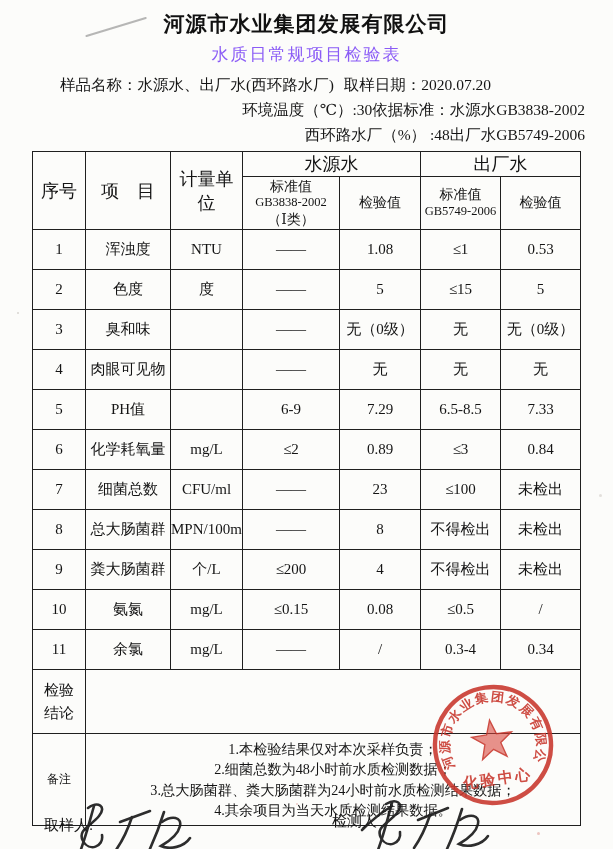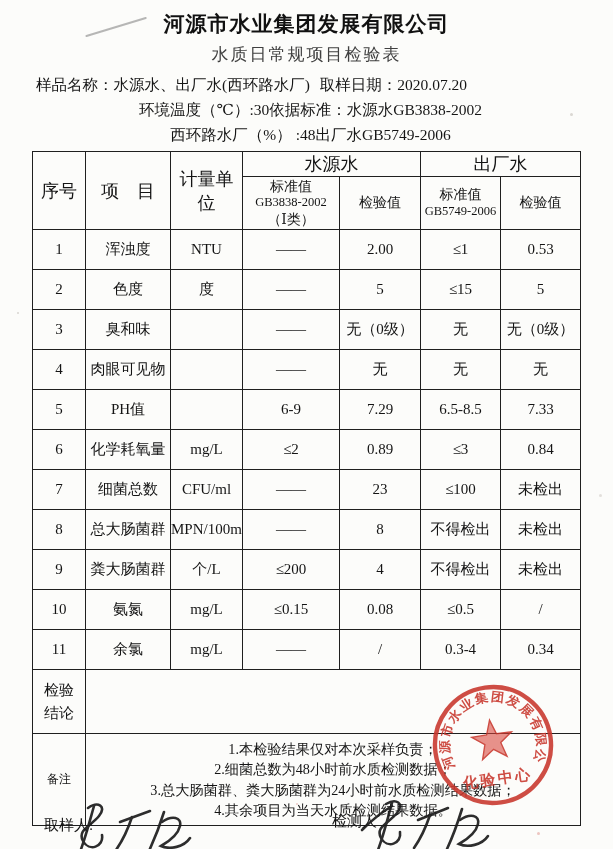--- a/index.html
+++ b/index.html
@@ -11,27 +11,27 @@
   }
   .page{position:relative;width:613px;height:849px;}
 
   
   .company-title{
     margin:10px 0 0 0;text-align:center;
     font-size:21px;font-weight:bold;letter-spacing:1px;color:#111;
   }
   .report-title{
     margin:5px 0 6px 0;text-align:center;
-    font-size:17px;font-weight:normal;letter-spacing:2px;color:#404040;
+    font-size:17px;font-weight:normal;letter-spacing:2px;color:#8b5cf6;
   }
   .info{
     font-size:15.5px;line-height:25px;color:#151515;
-    padding:0 28px 0 36px;
-  }
-  .info-row{display:flex;justify-content:center;}
+    padding:0 28px 0 60px;
+  }
+  .info-row{display:flex;justify-content:flex-end;}
   .info-row.single{justify-content:flex-start;}
   .gap{display:inline-block;width:10px;}
 
   
   table.report{
     border-collapse:collapse;table-layout:fixed;
     margin:4px 0 0 32px;width:548px;
     font-size:15px;color:#141414;
   }
   table.report th,table.report td{
@@ -123,21 +123,21 @@
         </th>
         <th>检验值</th>
       </tr>
     </thead>
     <tbody class="results">
     <tr>
       <td>1</td>
       <td class="c-item">浑浊度</td>
       <td>NTU</td>
       <td>——</td>
-      <td>2.00</td>
+      <td>1.08</td>
       <td>≤1</td>
       <td>0.53</td>
     </tr>
 
     <tr>
       <td>2</td>
       <td class="c-item">色度</td>
       <td>度</td>
       <td>——</td>
       <td>5</td>

